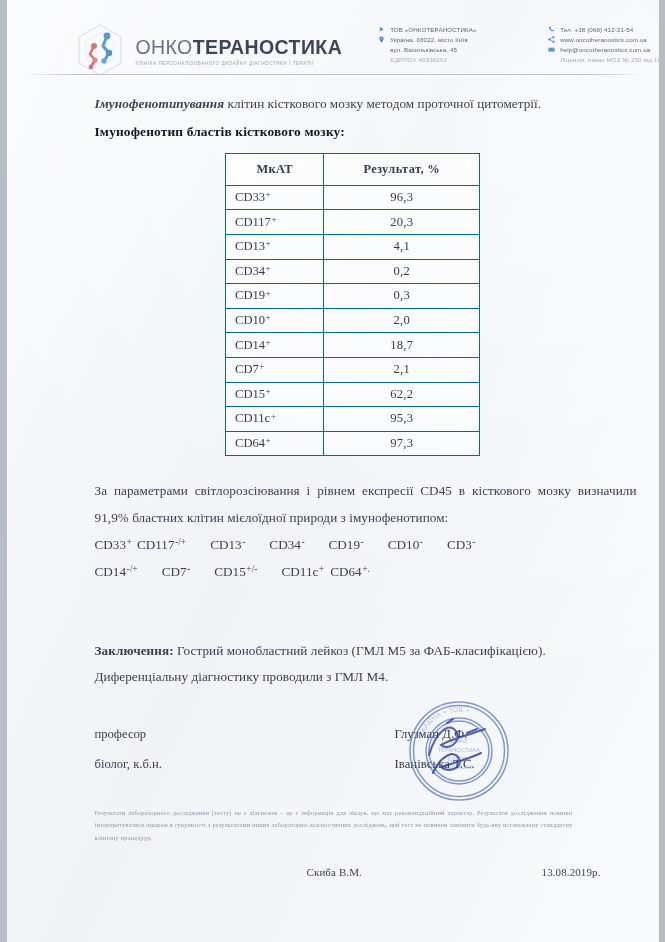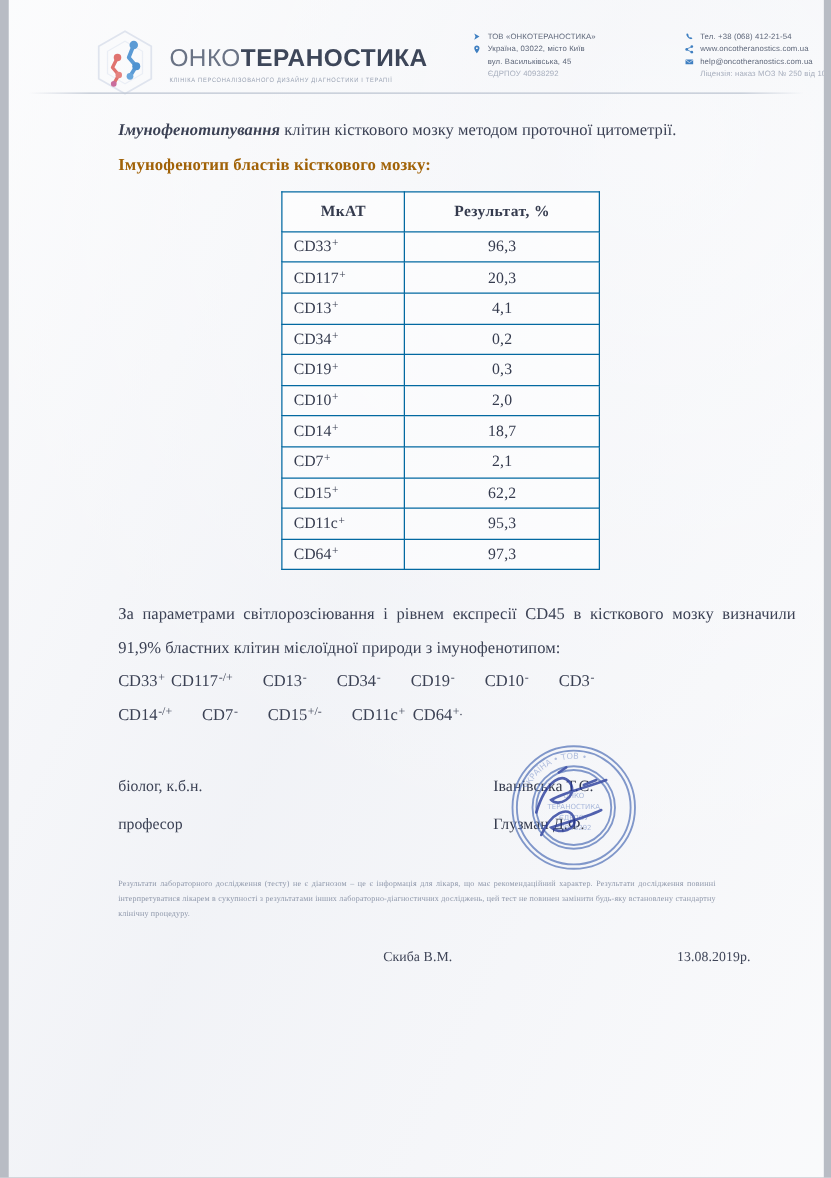--- a/index.html
+++ b/index.html
@@ -131,21 +131,21 @@
   .lead-term {
     font-weight: 700;
     font-style: italic;
     letter-spacing: 0.1px;
   }
   .section-title {
     font-size: 13.4px;
     font-weight: 700;
     margin: 6px 0 0 0;
     letter-spacing: 0.15px;
-    color: #a16207;
+    color: #0f172a;
   }
 
   
   .table-wrap {
     display: flex;
     justify-content: center;
     margin: 13px 0 0 -26px;
   }
   table.results {
     border-collapse: collapse;
@@ -442,20 +442,25 @@
             <span class="gap" style="width: 24px;"></span>
             <span>CD15<span class="sup">+/-</span></span>
             <span class="gap" style="width: 24px;"></span>
             <span>CD11c<span class="sup">+</span></span>
             <span class="gap" style="width: 6px;"></span>
             <span>CD64<span class="sup">+.</span></span>
           </div>
       </div>
     </div>
 
+    <div class="conclusion-block">
+      <p class="para tight"><span class="concl-label">Заключення:</span>
+        <span>Гострий монобластний лейкоз (ГМЛ М5 за ФАБ-класифікацією).</span></p>
+      <p class="para tight">Диференціальну діагностику проводили з ГМЛ М4.</p>
+    </div>
 
     <div class="signatures">
 
       <span class="stamp">
         <svg viewBox="0 0 104 104" xmlns="http://www.w3.org/2000/svg">
           <g fill="none" stroke="#4a6bb4" stroke-width="1.5" opacity="0.8">
             <circle cx="52" cy="52" r="49"></circle>
             <circle cx="52" cy="52" r="45.5"></circle>
             <circle cx="52" cy="52" r="33"></circle>
             <circle cx="52" cy="52" r="30"></circle>
@@ -474,26 +479,26 @@
           </g>
           <g fill="none" stroke="#24389a" stroke-width="2.1" stroke-linecap="round" opacity="0.92">
             <path d="M22 56 C30 30, 44 22, 50 34 C54 44, 40 52, 34 46 C44 40, 62 36, 78 30"></path>
             <path d="M26 74 C34 56, 48 50, 52 60 C56 70, 40 74, 34 68 C46 64, 62 60, 74 54"></path>
             <path d="M40 24 L46 20 M60 34 L70 30"></path>
           </g>
         </svg>
       </span>
 
       <div class="sig-row">
+        <span class="sig-role">професор</span>
+        <span class="sig-name">Глузман Д.Ф.</span>
+      </div>
+      <div class="sig-row">
         <span class="sig-role">біолог, к.б.н.</span>
         <span class="sig-name">Іванівська Т.С.</span>
-      </div>
-      <div class="sig-row">
-        <span class="sig-role">професор</span>
-        <span class="sig-name">Глузман Д.Ф.</span>
       </div>
     </div>
 
     <div class="disclaimer">Результати лабораторного дослідження (тесту) не є діагнозом – це є інформація для лікаря, що має рекомендаційний характер. Результати дослідження повинні інтерпретуватися лікарем в сукупності з результатами інших лабораторно-діагностичних досліджень, цей тест не повинен замінити будь-яку встановлену стандартну клінічну процедуру.</div>
 
     <div class="footer-row">
       <span class="footer-name">Скиба В.М.</span>
       <span class="footer-date">13.08.2019р.</span>
     </div>
 

